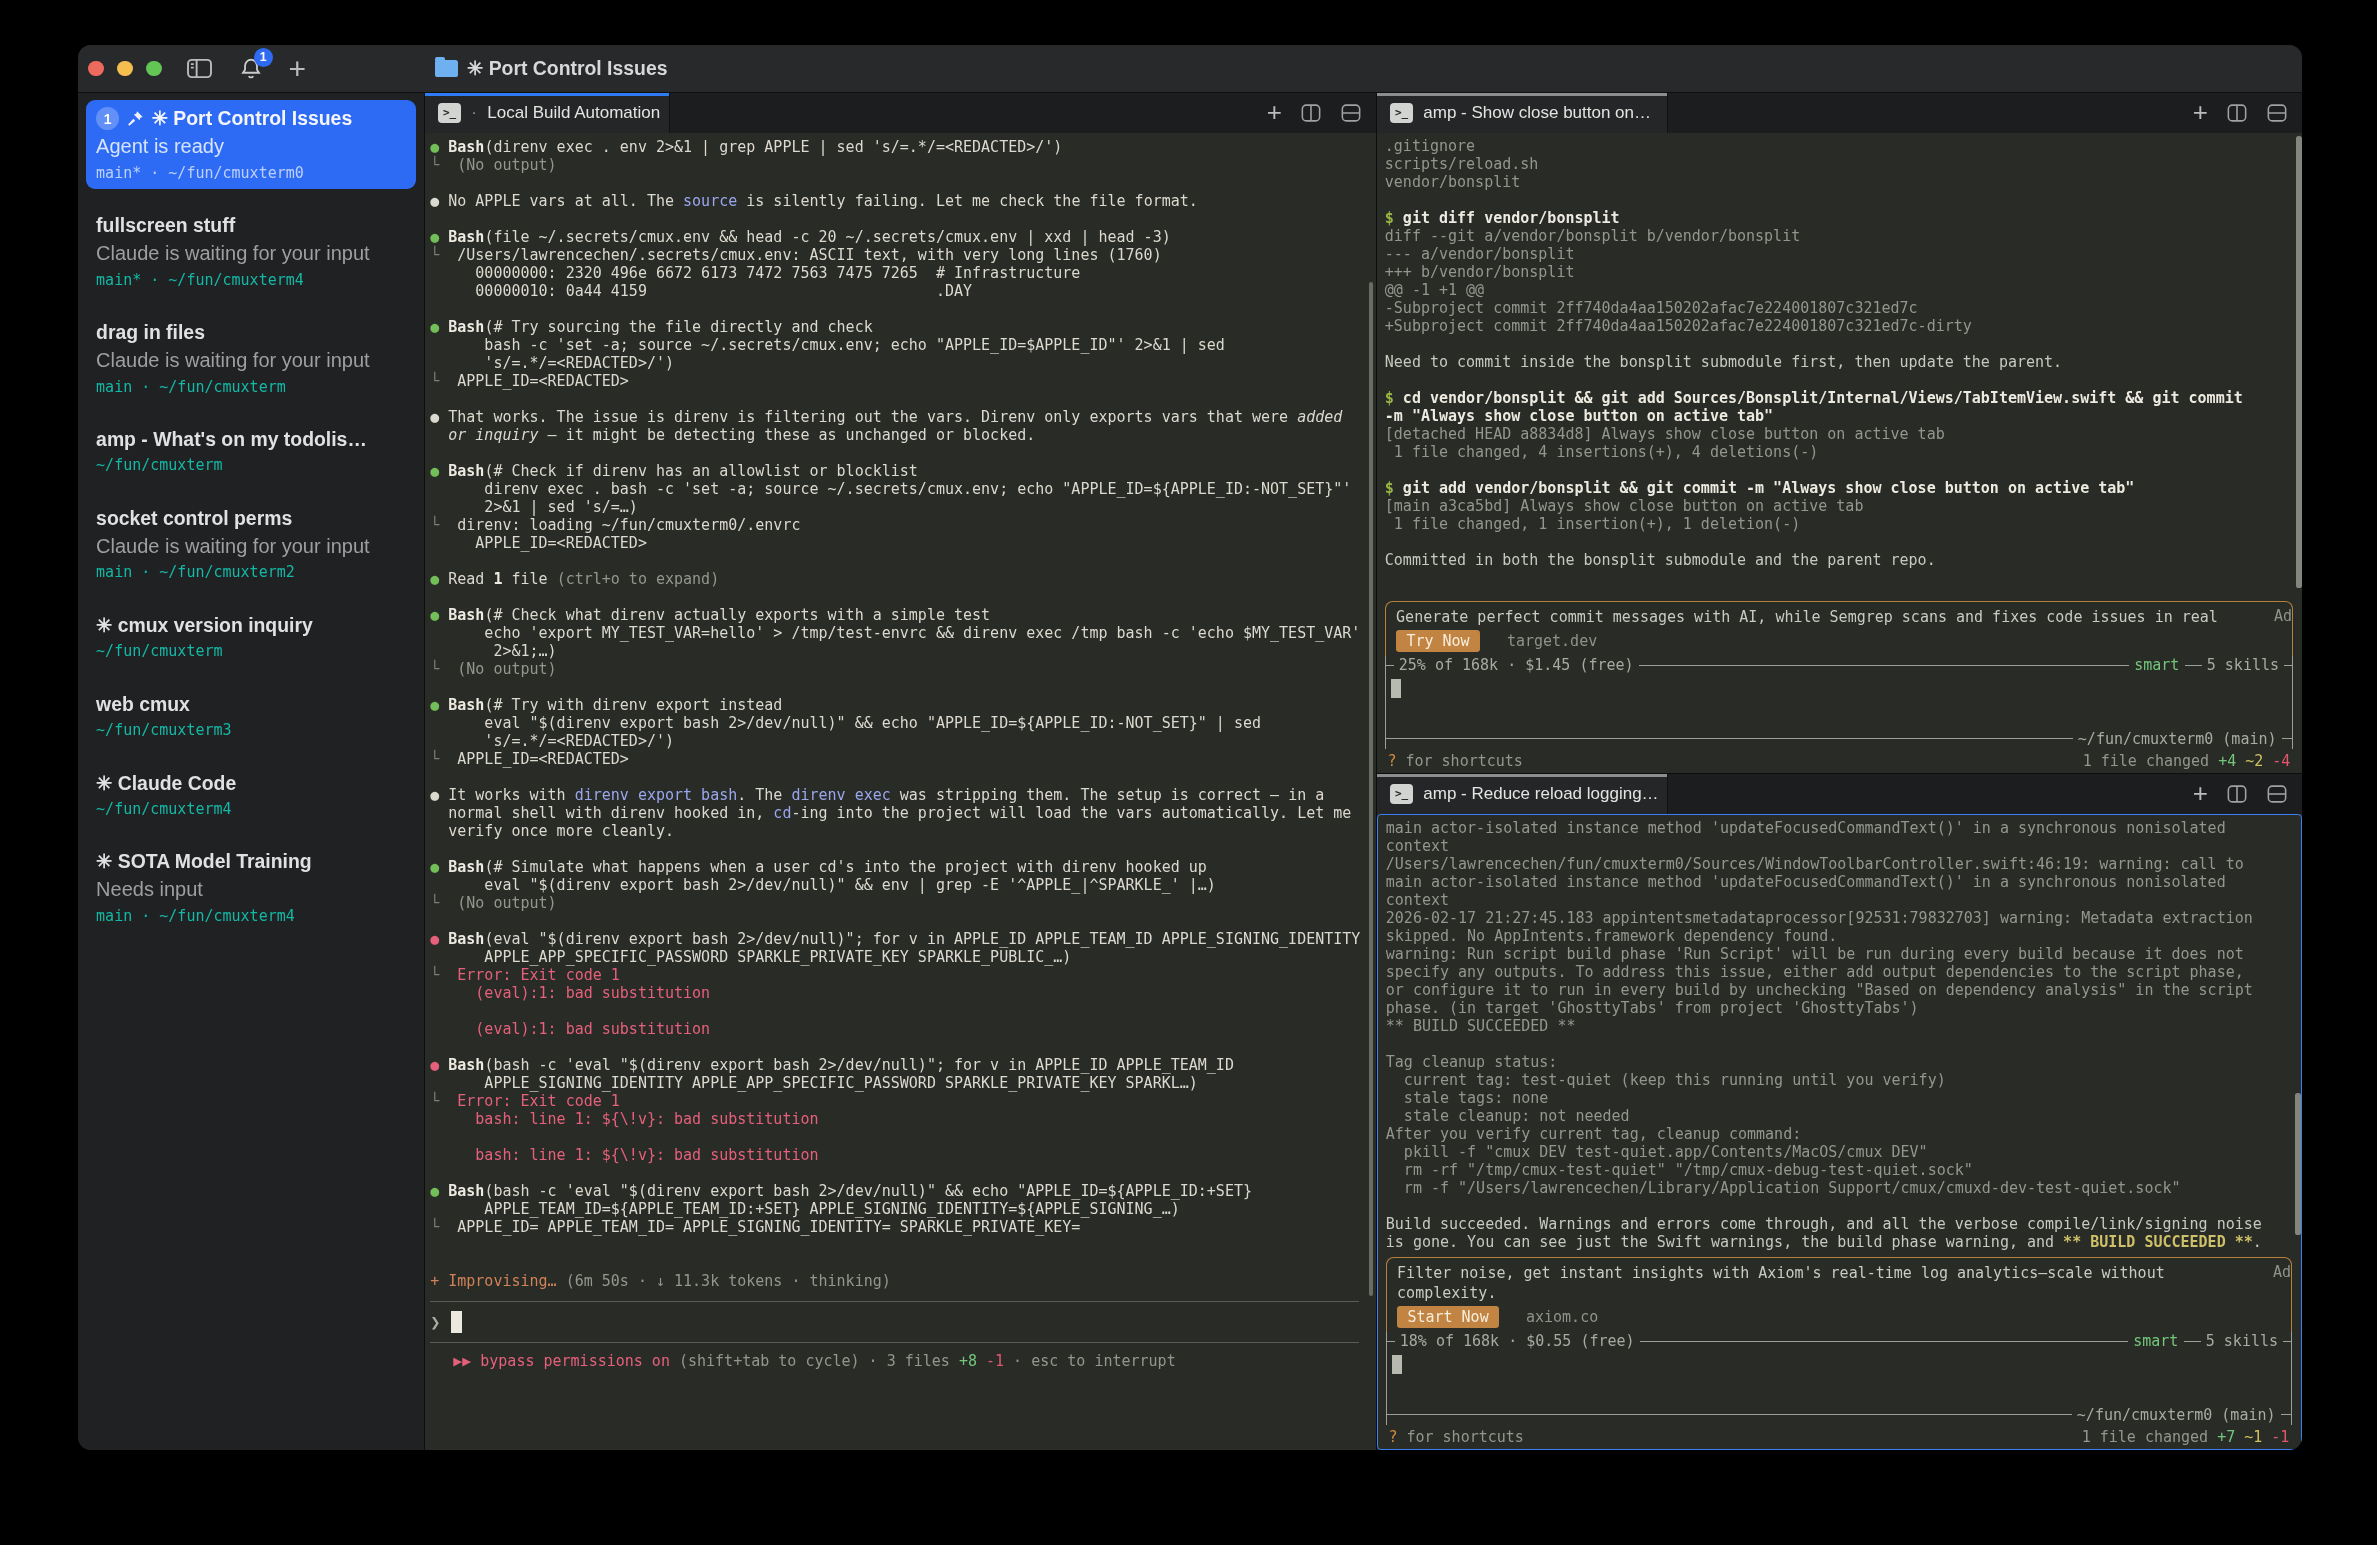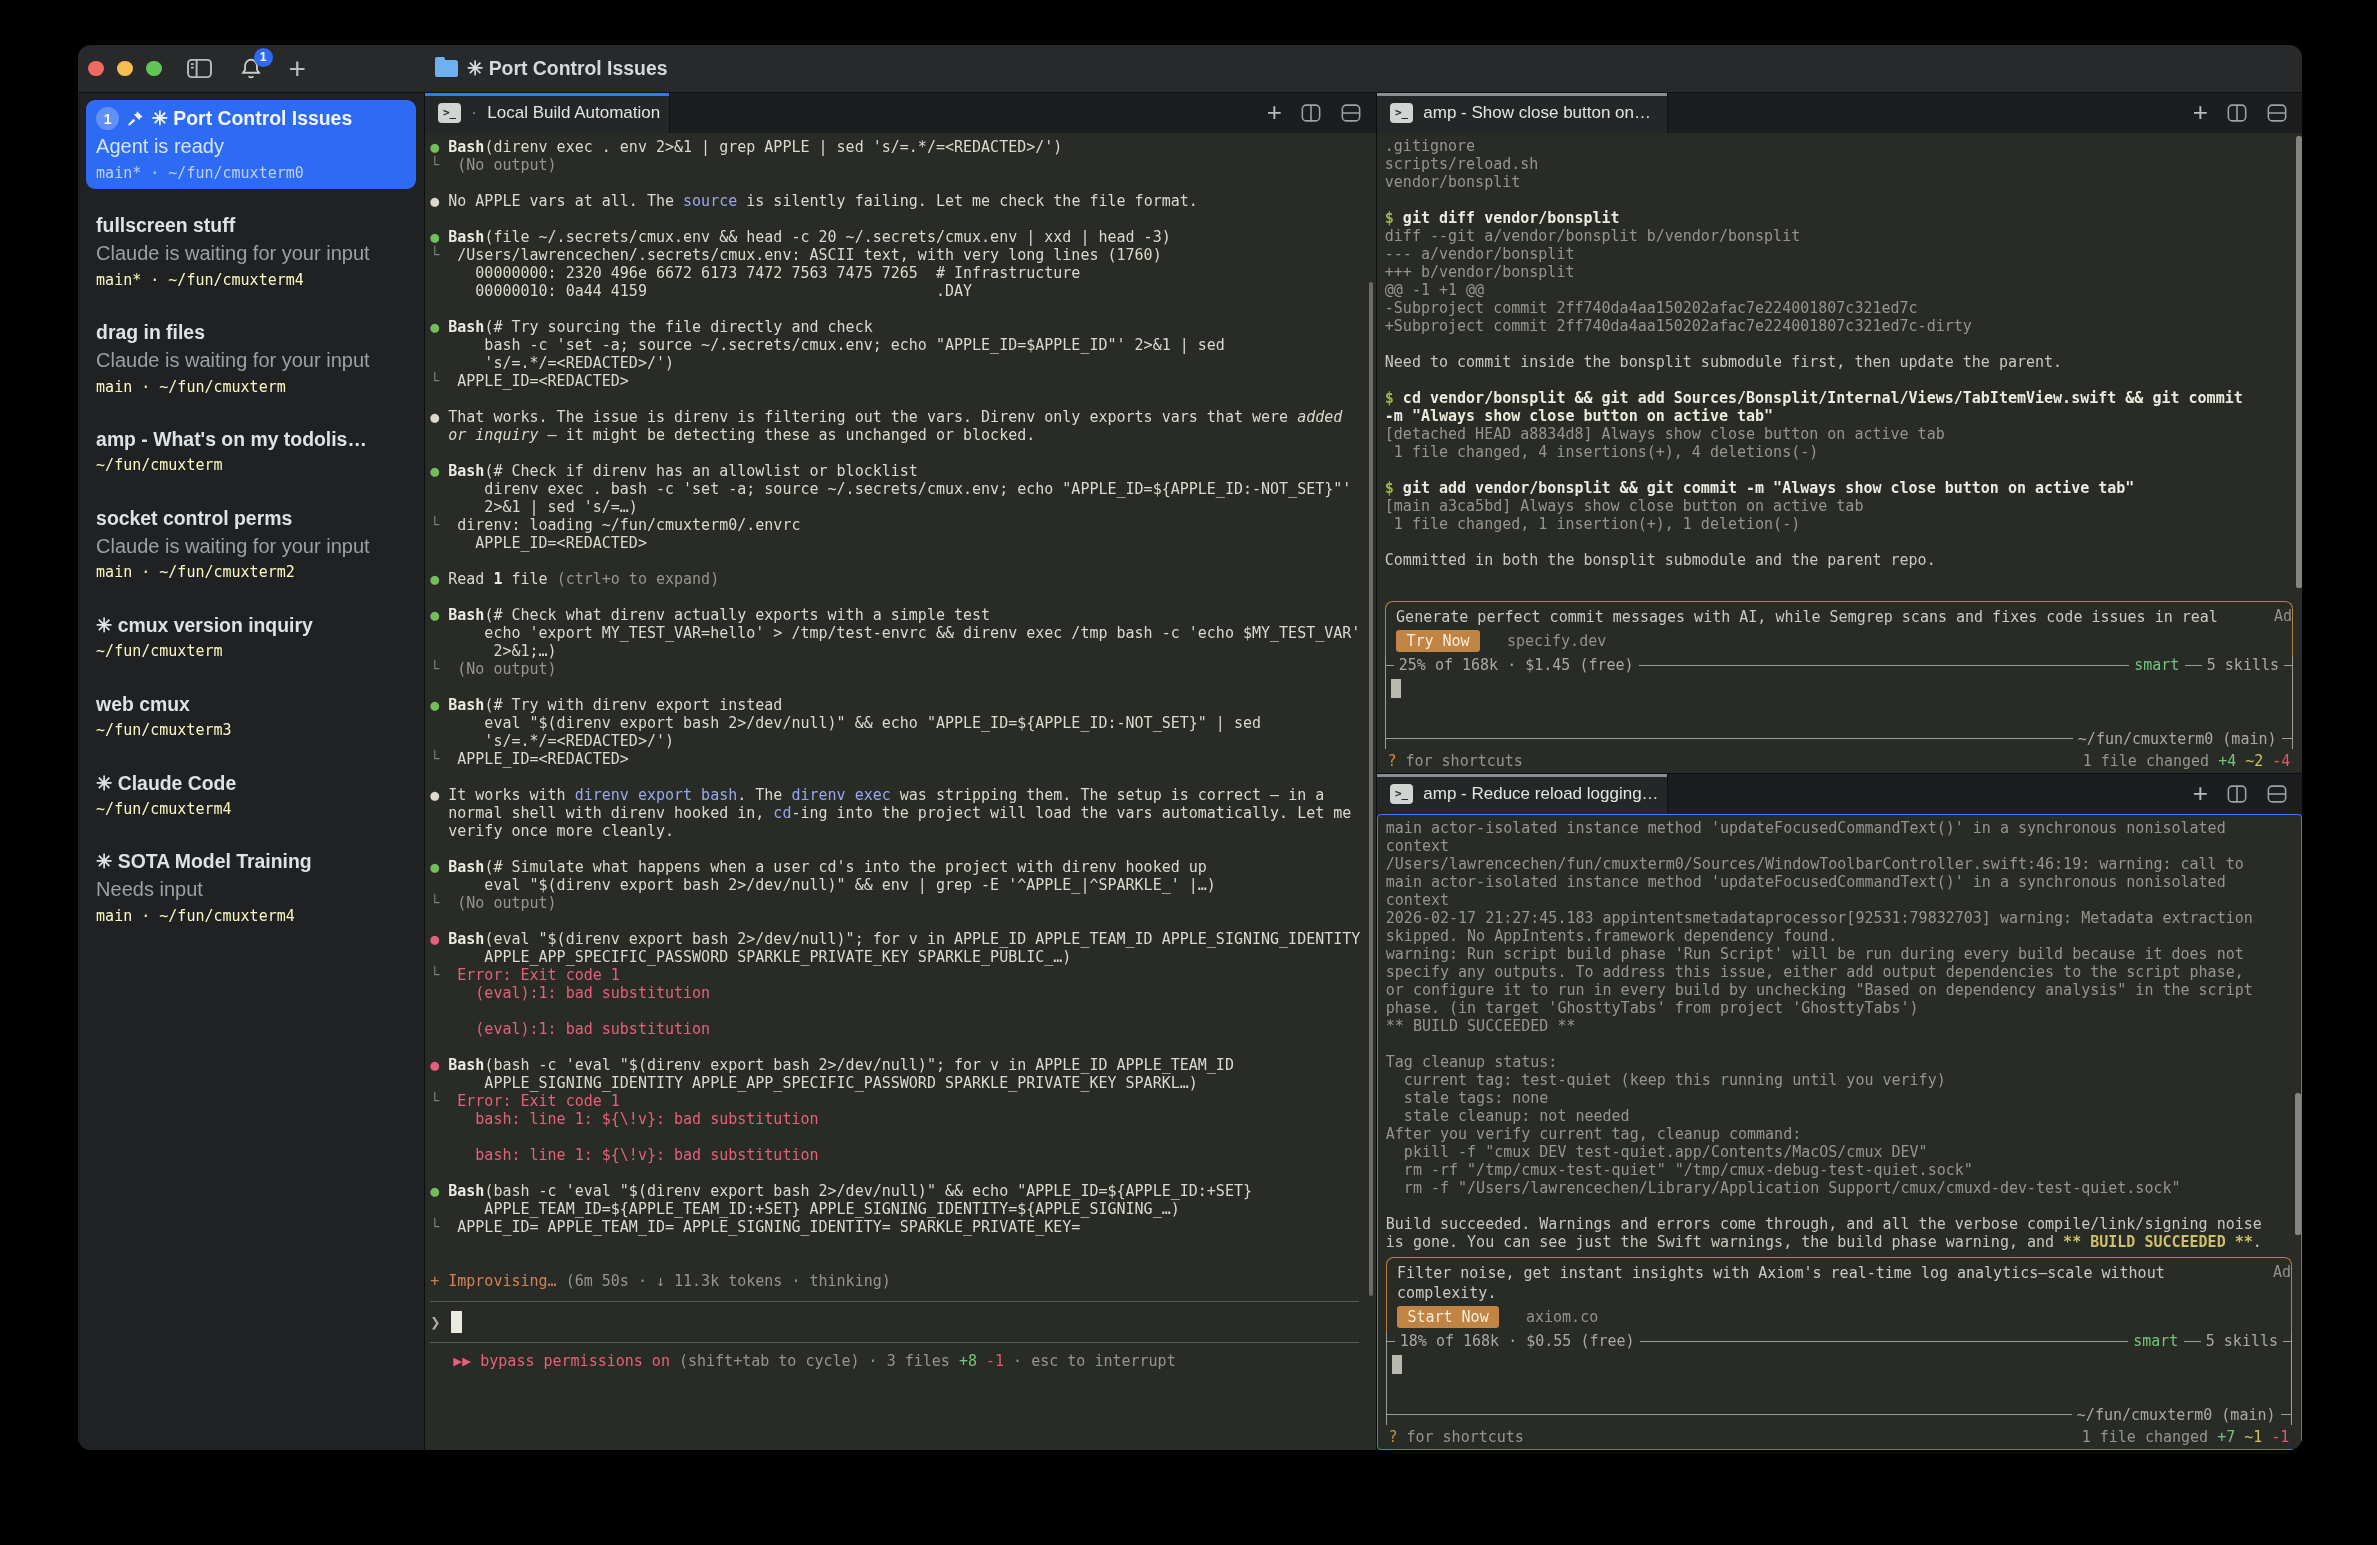--- a/index.html
+++ b/index.html
@@ -25,21 +25,21 @@
   #sidebar{width:346px;background:#1f2122;padding:6.5px 7.8px;display:flex;flex-direction:column;gap:17px;flex:none;}
   .sb-item{padding:7.8px 10.3px;border-radius:9px;}
   .sb-item.sel{background:#2e6bf4;}
   .sb-title{display:flex;align-items:center;gap:7.8px;color:#dfe1e3;font-size:19.4px;font-weight:bold;white-space:nowrap;overflow:hidden;}
   .sel .sb-title{color:#f4f6fb;}
   .sb-badge{width:23px;height:23px;border-radius:50%;background:rgba(255,255,255,.25);color:#fff;
     font-size:14px;font-weight:bold;display:flex;align-items:center;justify-content:center;flex:none;}
   .sb-pin{width:17px;height:17px;flex:none;display:flex;}
   .sb-sub{margin-top:5.2px;color:#9e9fa1;font-size:20px;}
   .sel .sb-sub{color:#d7e4ff;}
-  .sb-path{margin-top:5.2px;color:#fef9c3;font-size:15px;font-family:"DejaVu Sans Mono",monospace;}
+  .sb-path{margin-top:5.2px;color:#14b8a6;font-size:15px;font-family:"DejaVu Sans Mono",monospace;}
   .sel .sb-path{color:#bcd0fc;}
   
   .mono{font-family:"DejaVu Sans Mono",monospace;font-size:15px;}
   .tl{white-space:pre;height:18px;line-height:18px;}
   .c-w{color:#dcd9cf;} .c-b{color:#edeae0;font-weight:bold;} .c-g{color:#94968e;} .c-d{color:#7c7e77;}
   .c-r{color:#e5607a;} .c-p{color:#9aa7ee;} .c-o{color:#d08357;} .c-i{color:#dcd9cf;font-style:italic;}
   .c-y{color:#cfc169;font-weight:bold;} .c-G{color:#72bf5a;} .c-S{color:#9cb746;font-weight:bold;}
   .c-L{color:#c7c9c0;} .c-s{color:#74c67c;} .c-Y{color:#cdc25c;} .c-X{color:#e3566e;} .c-q{color:#d08b3e;}
   
   .tabbar{height:40px;background:#1b1d1e;display:flex;align-items:stretch;flex:none;}
@@ -335,21 +335,21 @@
               <div class="tl"><span class="c-g">[main a3ca5bd] Always show close button on active tab</span></div>
               <div class="tl"><span class="c-g"> 1 file changed, 1 insertion(+), 1 deletion(-)</span></div>
               <div class="tl">&nbsp;</div>
               <div class="tl"><span class="c-L">Committed in both the bonsplit submodule and the parent repo.</span></div>
             </div>
           <div class="adbox">
             <div class="adtag">Ad</div>
             <div class="adline">Generate perfect commit messages with AI, while Semgrep scans and fixes code issues in real</div>
             <div class="adbtnrow">
               <span class="adbtn">Try Now</span>
-              <span class="adurl">specify.dev</span>
+              <span class="adurl">target.dev</span>
             </div>
           </div>
           <div class="inputbox">
             <div class="ctxrow">
               <span class="bl" style="width:7.8px"></span>
               <span class="ctxt">25% of 168k · $1.45 (free)</span>
               <span class="bl grow"></span>
               <span class="ctxt c-s" style="color:#74c67c">smart</span>
               <span class="bl" style="width:17px"></span>
               <span class="ctxt">5 skills</span>

